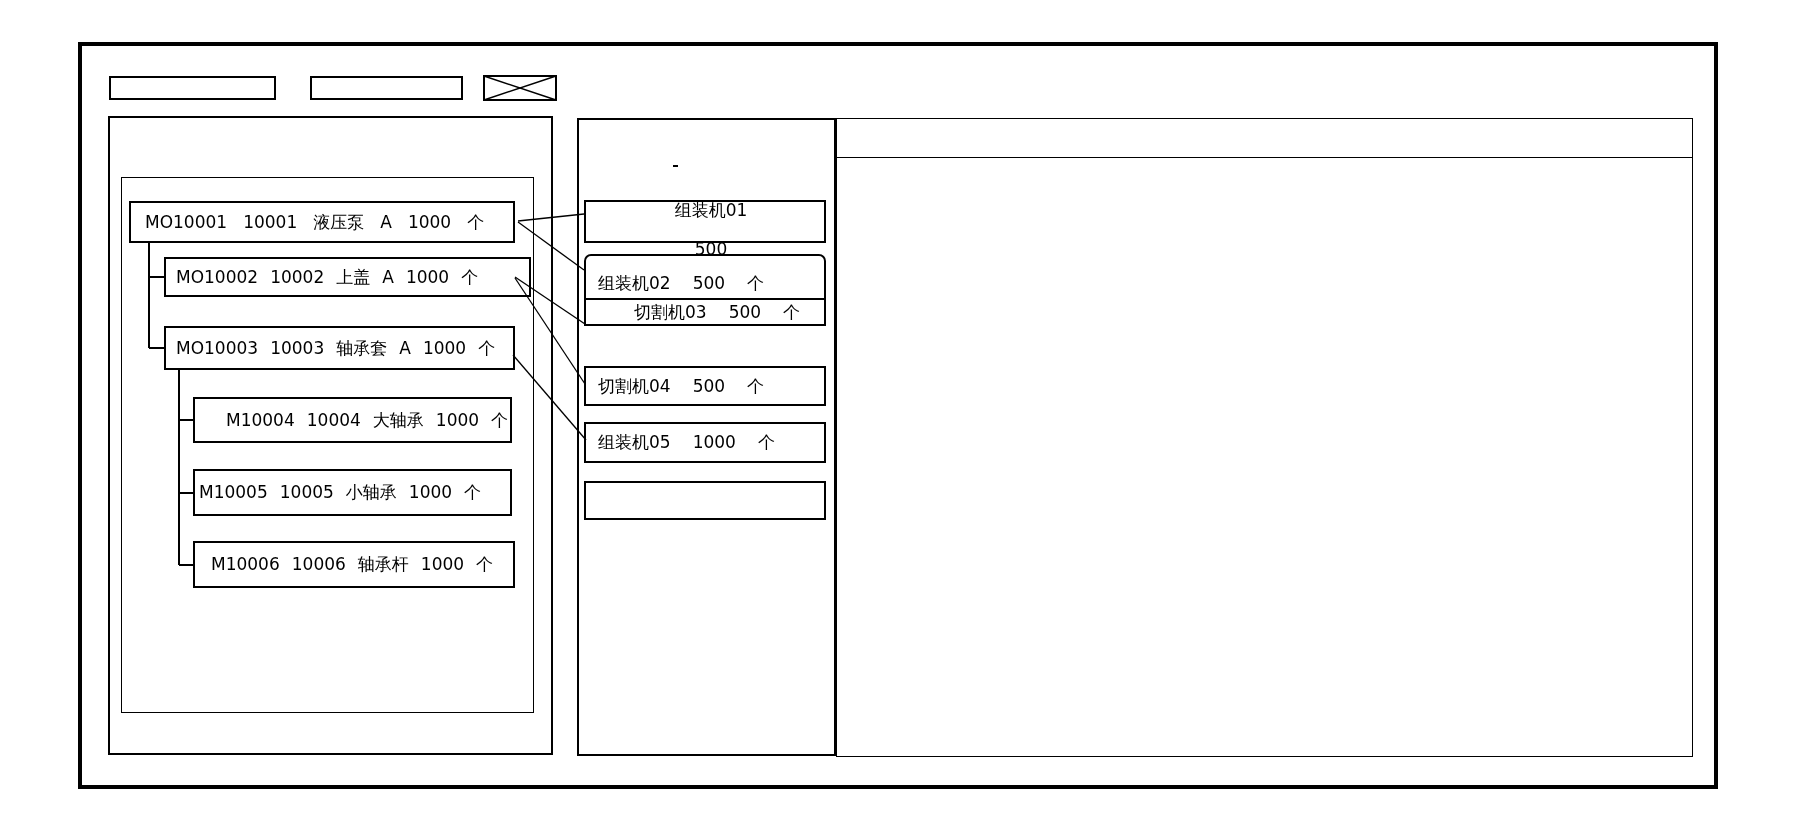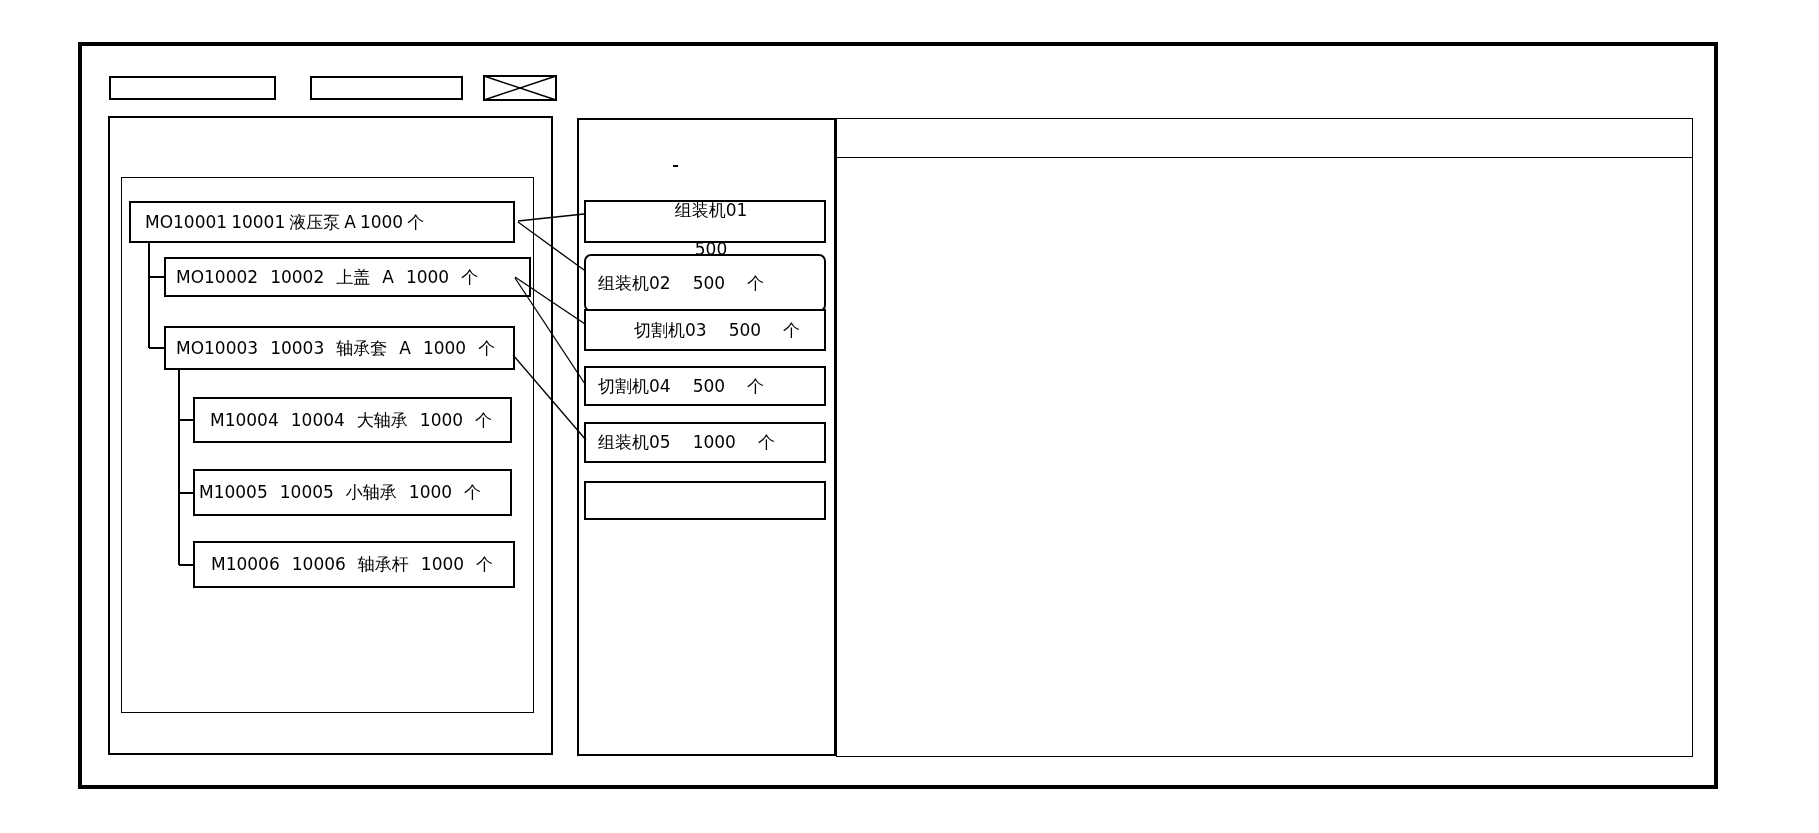--- a/index.html
+++ b/index.html
@@ -36,37 +36,37 @@
     display: flex; align-items: center; gap: 16px;
     font-size: 17px; line-height: 1; white-space: nowrap;
   }
 
   
   .obox {
     border: 2px solid #000; background: #fff;
     display: flex; align-items: center; gap: 12px;
     font-size: 17px; line-height: 1; white-space: nowrap;
   }
-  .o1 { left: 129px; top: 201px; width: 386px; height: 42px; padding-left: 14px; gap: 4px; }
+  .o1 { left: 129px; top: 201px; width: 386px; height: 42px; padding-left: 14px; gap: 16px; }
   .o2 { left: 164px; top: 257px; width: 367px; height: 40px; padding-left: 10px; }
   .o3 { left: 164px; top: 326px; width: 351px; height: 44px; padding-left: 10px; }
-  .o4 { left: 193px; top: 397px; width: 319px; height: 46px; padding-left: 15px; }
+  .o4 { left: 193px; top: 397px; width: 319px; height: 46px; padding-left: 31px; }
   .o5 { left: 193px; top: 469px; width: 319px; height: 47px; padding-left: 4px; }
   .o6 { left: 193px; top: 541px; width: 322px; height: 47px; padding-left: 16px; }
 
   
   .mbox {
     left: 584px; width: 242px;
     border: 2px solid #000; background: #fff;
     display: flex; align-items: center; gap: 22px;
     font-size: 17px; line-height: 1; padding-left: 12px; white-space: nowrap;
   }
   .m1 { top: 200px; height: 43px; flex-direction: column; }
   .m2 { top: 254px; height: 58px; border-radius: 7px; }
-  .m3 { top: 309px; height: 42px; padding-left: 48px; }
+  .m3 { top: 298px; height: 28px; padding-left: 48px; }
   .m4 { top: 366px; height: 40px; }
   .m5 { top: 422px; height: 41px; }
   .m6 { top: 481px; height: 39px; }
 
   
   .stray-mark { left: 673px; top: 165px; width: 5px; height: 2px; background: #000; }
 
   
   .overlay { left: 0; top: 0; width: 1819px; height: 833px; pointer-events: none; }
 </style>

